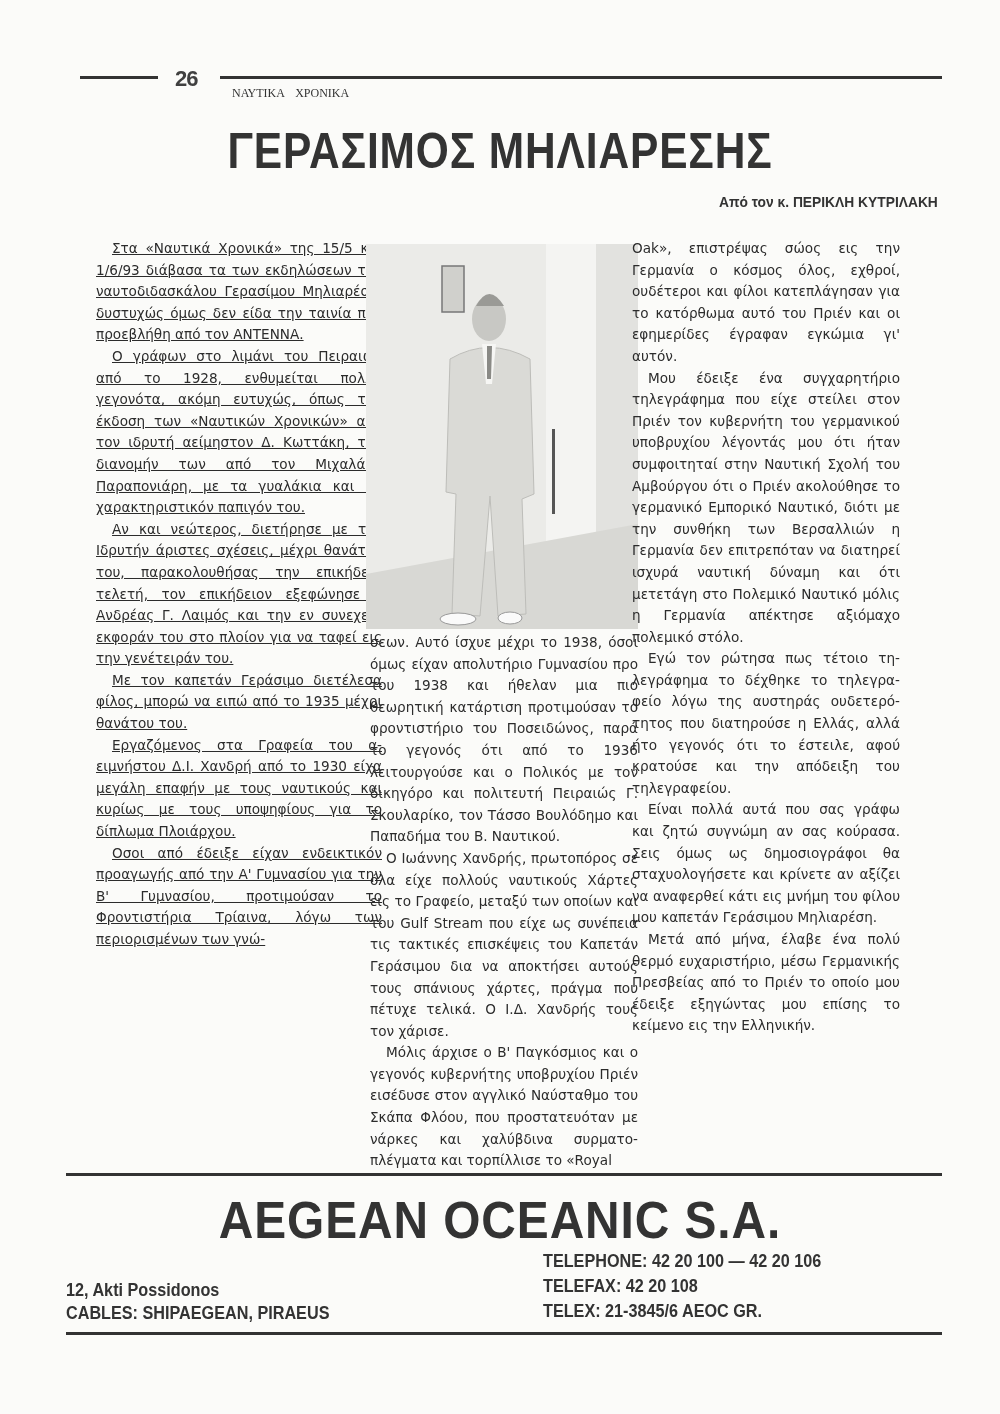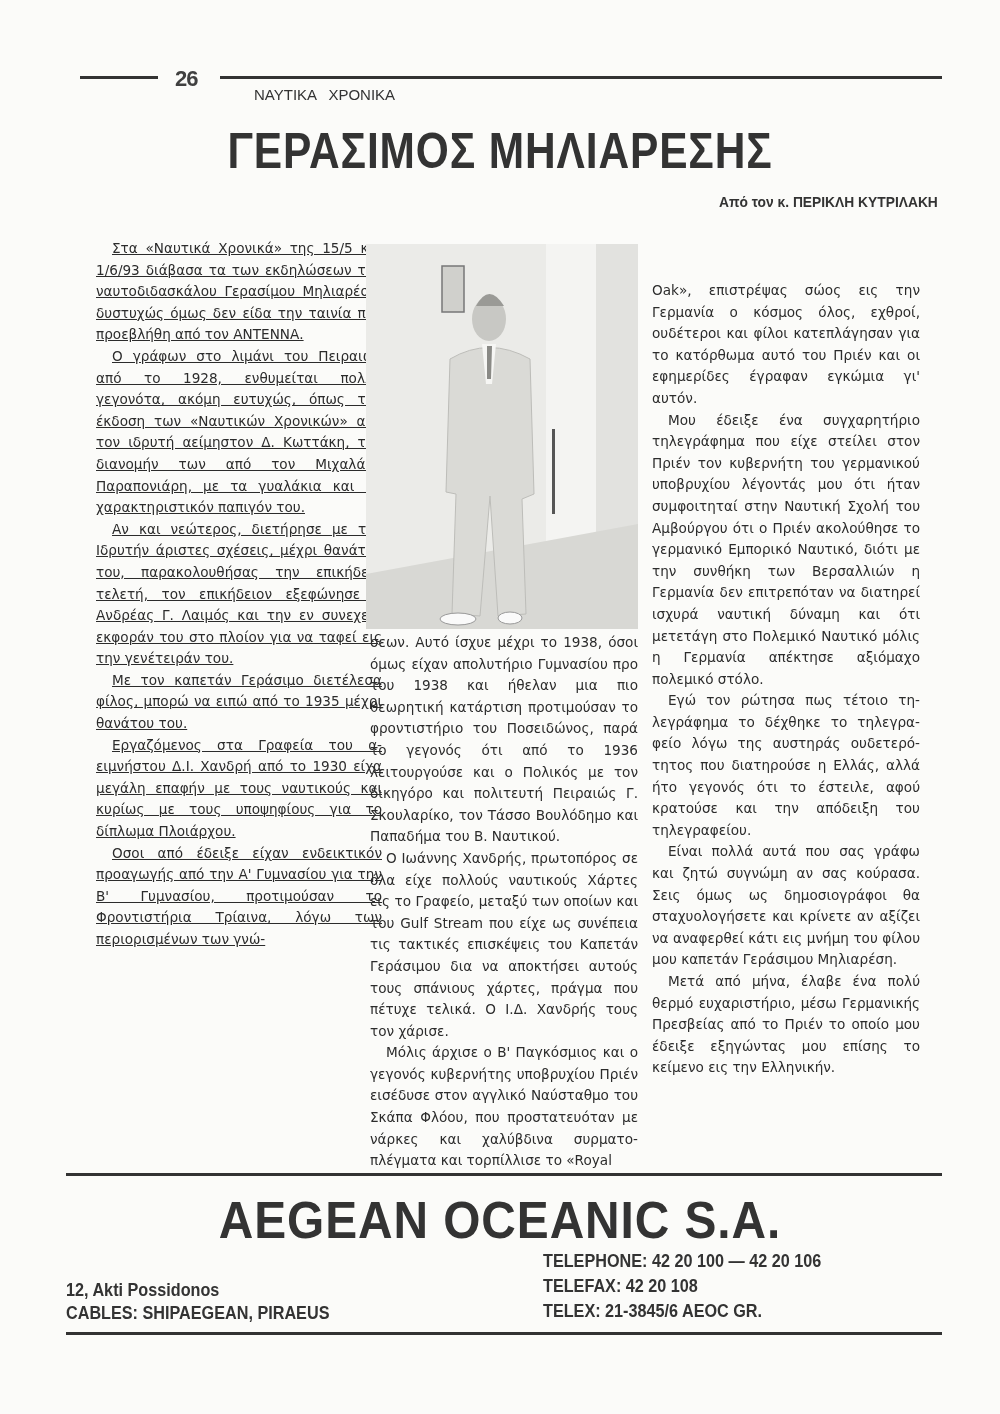--- a/index.html
+++ b/index.html
@@ -3,31 +3,31 @@
 <meta charset="utf-8">
 <style>
   html, body { margin: 0; padding: 0; }
   body {
     width: 1000px; height: 1414px; background: #fbfbf9; position: relative; overflow: hidden;
     color: #2a2a2a;
   }
   .abs { position: absolute; }
   .rule { position: absolute; background: #333; height: 3px; }
   .pagenum { left: 175px; top: 66px; font-family: "Liberation Sans", sans-serif; font-weight: 700; font-size: 22px; color: #404040; letter-spacing: -1px; }
-  .running { left: 232px; top: 86px; font-family: Liberation Sans, sans-serif; font-size: 15px; color: #333; word-spacing: 8px; margin-left: 22px; }
+  .running { left: 232px; top: 86px; font-family: Liberation Serif, serif; font-size: 12px; color: #333; word-spacing: 8px; }
   .title { left: 0; width: 1000px; top: 122px; text-align: center; font-family: "Liberation Sans", sans-serif; font-weight: 700; font-size: 50px; color: #333; transform: scaleX(0.85); letter-spacing: 1px; }
   .byline { right: 62px; top: 193px; font-family: "Liberation Sans", sans-serif; font-weight: 700; font-size: 15px; color: #333; transform: scaleX(0.92); transform-origin: right; }
   .col {
     position: absolute; font-family: "DejaVu Sans", sans-serif; font-size: 13.6px; line-height: 21.6px;
     color: #2c2c2c; text-align: justify; hyphens: manual;
   }
   .col p { margin: 0; text-indent: 16px; }
   .col1 { left: 96px; top: 238px; width: 286px; text-decoration: underline; }
   .col2 { left: 370px; top: 632px; width: 268px; }
-  .col3 { left: 652px; top: 238px; width: 268px; margin-top: 42px; }
+  .col3 { left: 632px; top: 238px; width: 268px; }
   .col p.cont { text-indent: 0; }
   .photo {
     position: absolute; left: 366px; top: 244px; width: 272px; height: 385px;
     background: linear-gradient(90deg, #e9e9e6 0%, #eeeeeb 40%, #f3f3f0 60%, #dededb 100%);
     overflow: hidden;
   }
   .ad-title { left: 0; width: 1000px; top: 1190px; text-align: center; font-family: "Liberation Sans", sans-serif; font-weight: 700; font-size: 52px; color: #333; transform: scaleX(0.92); letter-spacing: 1px; }
   .ad-line { font-family: "Liberation Sans", sans-serif; font-weight: 700; font-size: 18px; color: #333; transform: scaleX(0.9); transform-origin: left; white-space: nowrap; }
 </style>
 </head>

